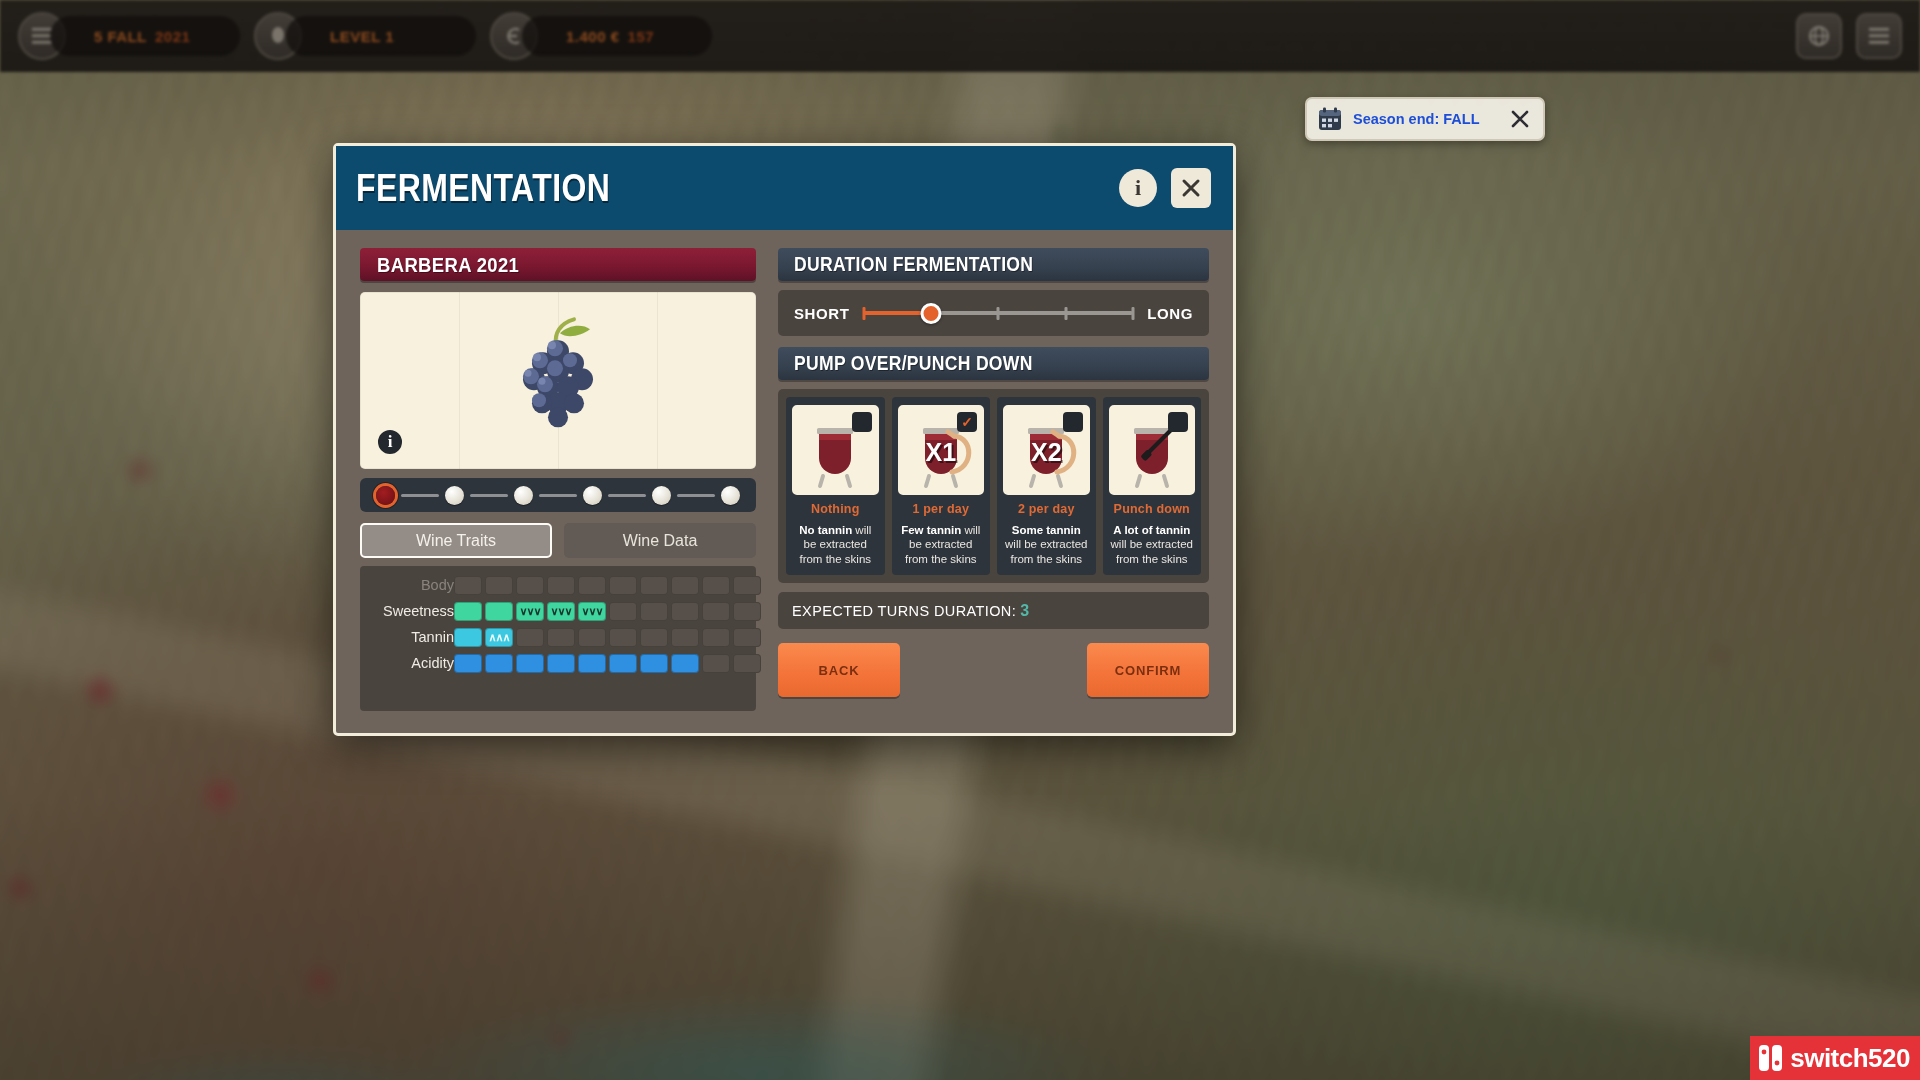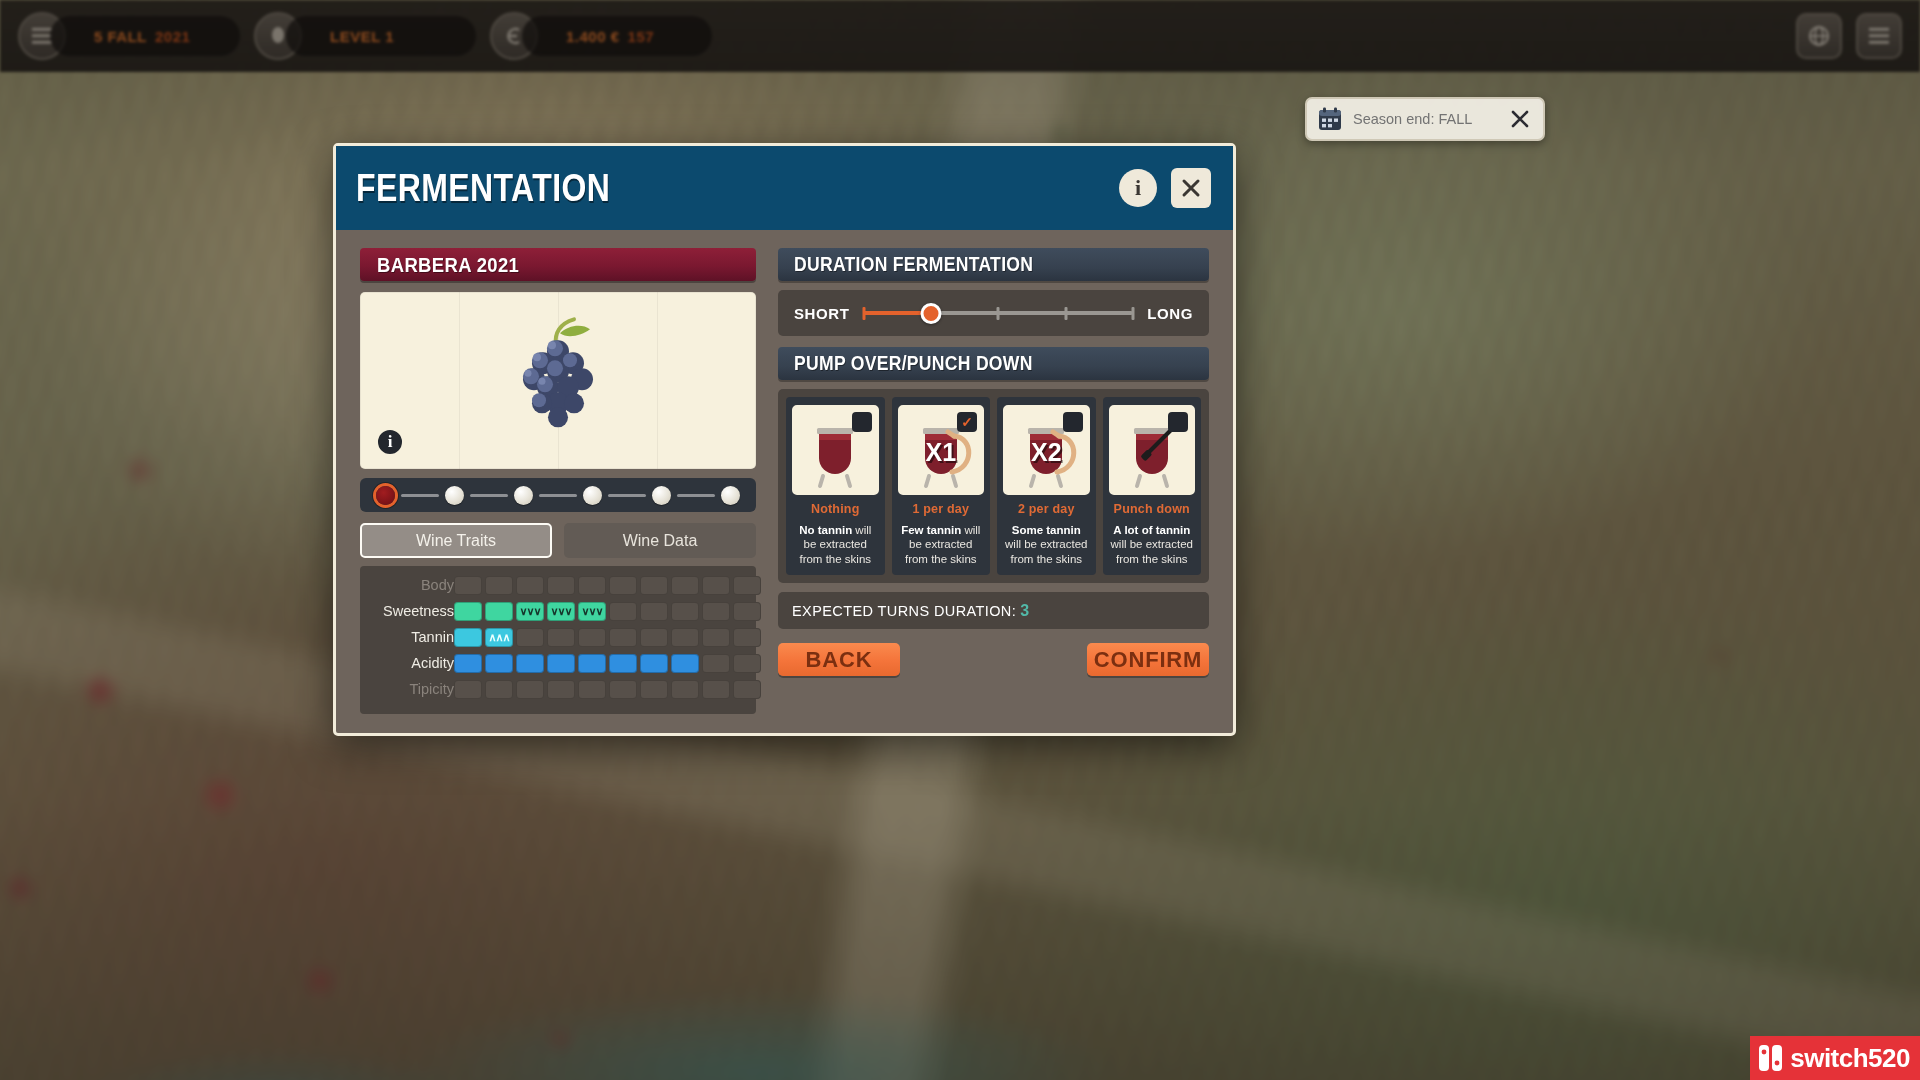--- a/index.html
+++ b/index.html
@@ -93,21 +93,21 @@
   }
 
   
   #toast {
     position:absolute; left:1305px; top:97px; width:240px; height:44px;
     background:rgba(242,239,230,.94);
     border:2px solid #cfc8b6; border-radius:7px;
     display:flex; align-items:center; gap:10px; padding:0 10px;
     box-shadow:0 3px 8px rgba(0,0,0,.35);
   }
-  #toast .t-txt { flex:1; color:#737373; font-size:14.5px; font-weight:400; }
+  #toast .t-txt { flex:1; color:#1d4ed8; font-size:14.5px; font-weight:700; }
   .cal-icon { width:26px;height:26px; flex:none; }
   .toast-x { width:26px;height:26px; display:flex;align-items:center;justify-content:center; cursor:pointer; }
 
   
   #modal {
     position:absolute; left:333px; top:143px; width:903px; height:593px;
     background:#6e645c;
     border:3px solid #f2ecda; border-radius:5px;
     box-shadow:0 10px 40px rgba(0,0,0,.55);
     display:flex; flex-direction:column;
@@ -269,23 +269,23 @@
     text-shadow:2px 2px 0 rgba(0,0,0,.5);
   }
   #turns {
     margin-top:9px; height:37px; background:#4a443f; border-radius:5px;
     display:flex; align-items:center; padding-left:14px;
   }
   #turns .t { font-size:14.5px; color:#fff; letter-spacing:.4px; }
   #turns .v { color:#52b9a8; font-weight:bold; margin-left:4px; }
   #actions { margin-top:14px; display:flex; justify-content:space-between; }
   .act-btn {
-    width:122px; height:33px; border-radius:5px;
+    width:122px; height:54px; border-radius:5px;
     background:linear-gradient(180deg,#fa8a4e 0%,#f4743a 55%,#e8692f 100%);
-    color:#7b2f10; font-size:22px; font-weight:bold; letter-spacing:.8px;
+    color:#7b2f10; font-size:13px; font-weight:bold; letter-spacing:.8px;
     display:flex;align-items:center;justify-content:center; cursor:pointer;
     box-shadow:0 2px 0 rgba(0,0,0,.3);
   }
   .act-btn.wide { width:122px; }
 
   
   #wm {
     position:absolute; right:0; bottom:0; height:44px;
     background:#e53238; display:flex; align-items:center; padding:0 10px 0 6px;
   }
@@ -531,35 +531,20 @@
               <div class="cell on" style="background: rgb(47, 143, 224);"></div>
               <div class="cell on" style="background: rgb(47, 143, 224);"></div>
               <div class="cell on" style="background: rgb(47, 143, 224);"></div>
               <div class="cell on" style="background: rgb(47, 143, 224);"></div>
               <div class="cell on" style="background: rgb(47, 143, 224);"></div>
               <div class="cell on" style="background: rgb(47, 143, 224);"></div>
               <div class="cell"></div>
               <div class="cell"></div>
             </div>
           </div>
-          <div class="trait-row">
-            <div class="trait-label dim">Tipicity</div>
-            <div class="trait-cells">
-              <div class="cell"></div>
-              <div class="cell"></div>
-              <div class="cell"></div>
-              <div class="cell"></div>
-              <div class="cell"></div>
-              <div class="cell"></div>
-              <div class="cell"></div>
-              <div class="cell"></div>
-              <div class="cell"></div>
-              <div class="cell"></div>
-            </div>
-          </div>
         </div>
     </div>
 
     <div id="right">
 
       <div class="sec-head">
         <span>DURATION FERMENTATION</span>
       </div>
 
       <div id="dur-panel">

